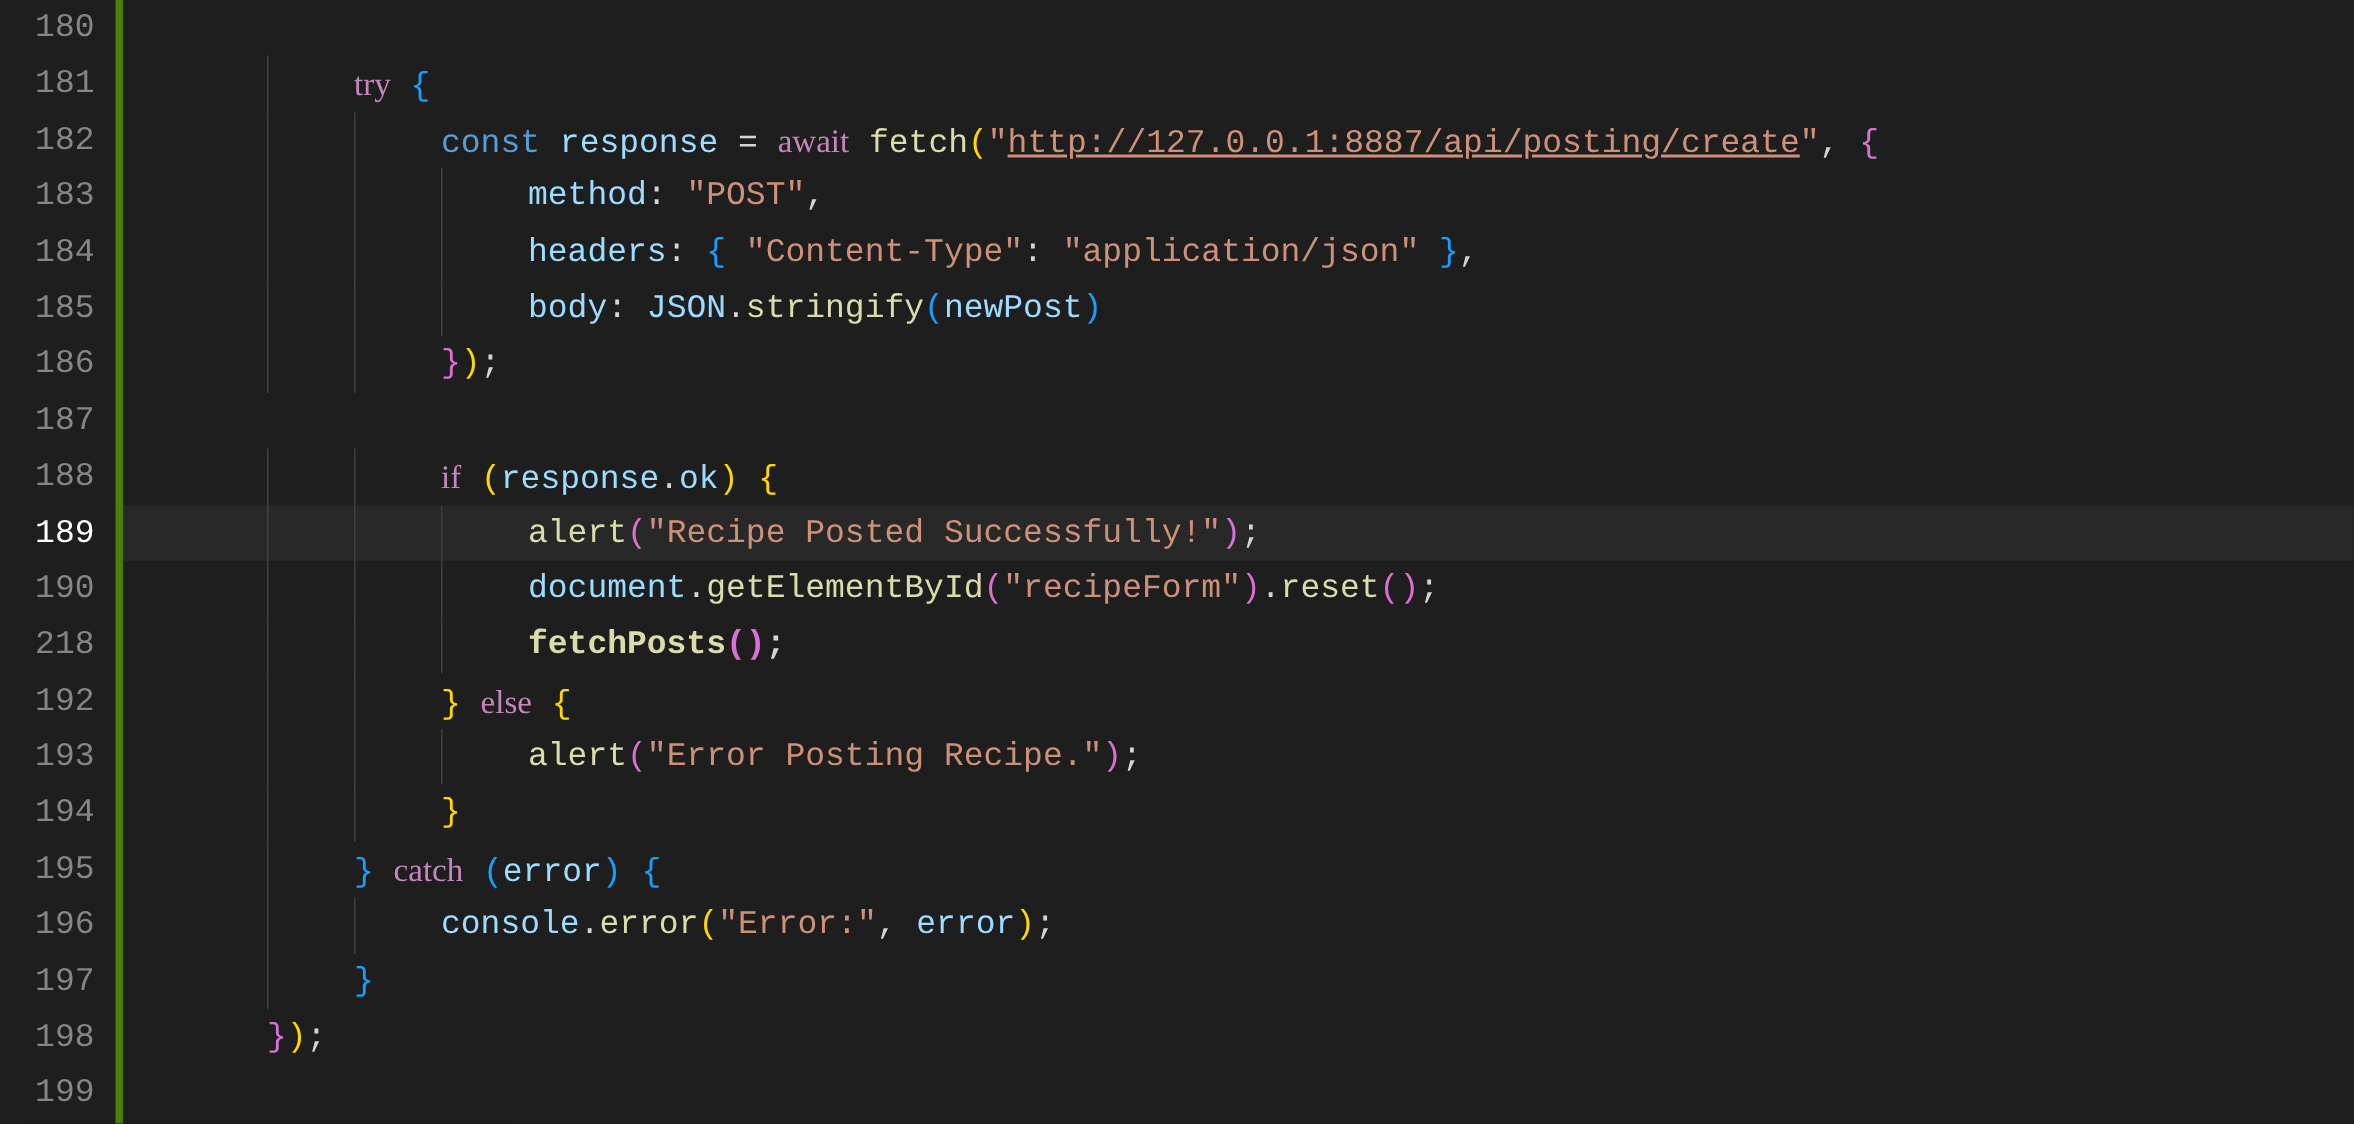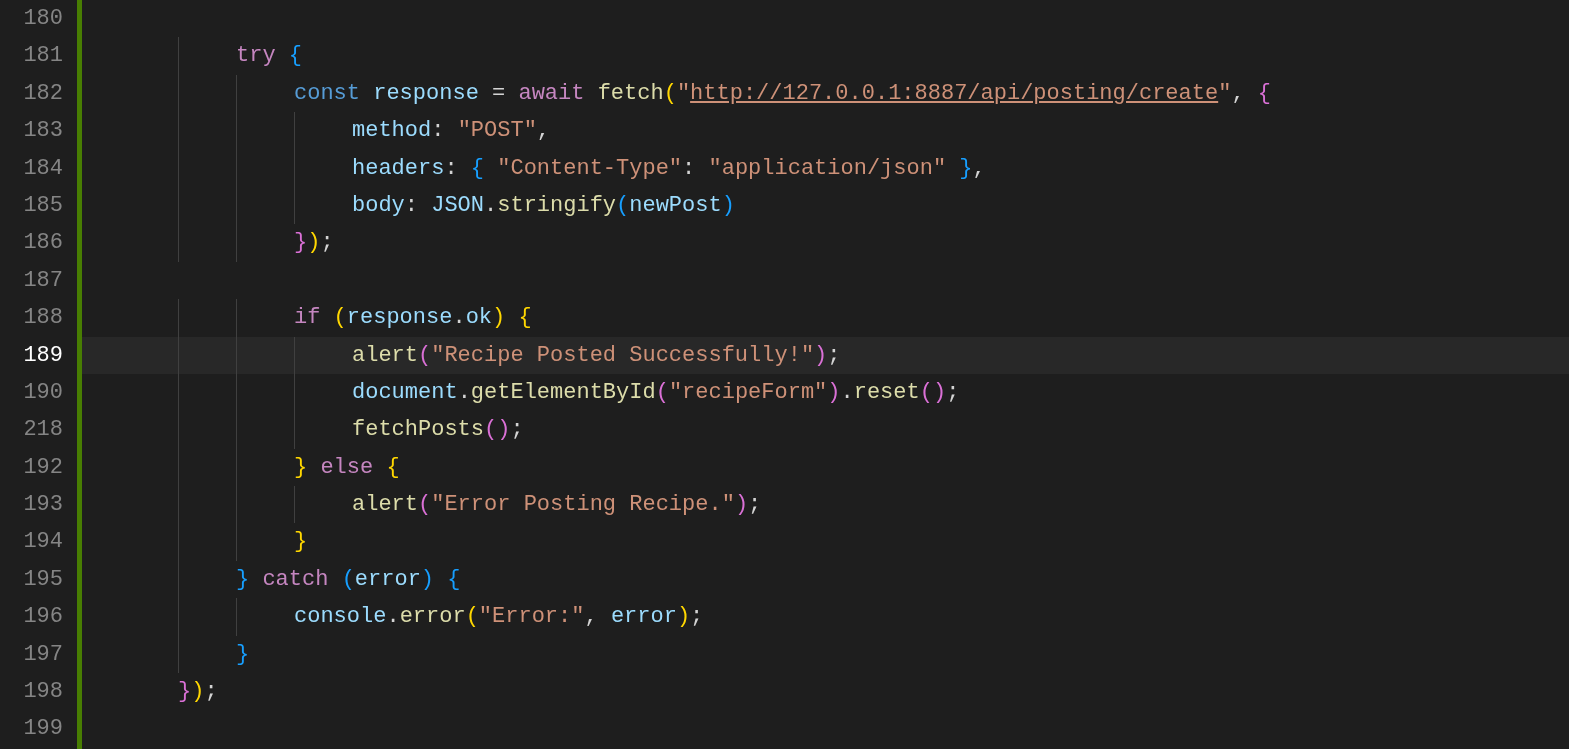--- a/index.html
+++ b/index.html
@@ -60,21 +60,21 @@
     bottom: 0;
     pointer-events: none;
   }
   .ig {
     position: absolute;
     top: 0;
     width: 1px;
     height: 100%;
     background: #404040;
   }
-  .tok-ctrl   { color: #c586c0; }
+  .tok-ctrl   { color: #c586c0; font-family: Liberation Serif, serif; }
   .tok-const  { color: #569cd6; }
   .tok-var    { color: #9cdcfe; }
   .tok-prop   { color: #9cdcfe; }
   .tok-func   { color: #dcdcaa; }
   .tok-str    { color: #ce9178; }
   .tok-brace0 { color: #ffd700; }
   .tok-brace1 { color: #da70d6; }
   .tok-brace2 { color: #179fff; }
   .tok-punct  { color: #d4d4d4; }
   .tok-op     { color: #d4d4d4; }
@@ -112,21 +112,21 @@
       <div class="line codeline"><div class="indent-guide"><div class="ig" style="left: 96px;"></div></div><span style="padding-left: 116px;"><span class="tok-ctrl">try</span><span> </span><span class="tok-brace2">{</span></span></div>
       <div class="line codeline"><div class="indent-guide"><div class="ig" style="left: 96px;"></div><div class="ig" style="left: 154px;"></div></div><span style="padding-left: 174px;"><span class="tok-const">const</span><span> </span><span class="tok-var">response</span><span> </span><span class="tok-op">=</span><span> </span><span class="tok-ctrl">await</span><span> </span><span class="tok-func">fetch</span><span class="tok-brace0">(</span><span class="tok-str">"</span><span class="tok-str underline">http://127.0.0.1:8887/api/posting/create</span><span class="tok-str">"</span><span class="tok-punct">,</span><span> </span><span class="tok-brace1">{</span></span></div>
       <div class="line codeline"><div class="indent-guide"><div class="ig" style="left: 96px;"></div><div class="ig" style="left: 154px;"></div><div class="ig" style="left: 212px;"></div></div><span style="padding-left: 232px;"><span class="tok-prop">method</span><span class="tok-punct">:</span><span> </span><span class="tok-str">"POST"</span><span class="tok-punct">,</span></span></div>
       <div class="line codeline"><div class="indent-guide"><div class="ig" style="left: 96px;"></div><div class="ig" style="left: 154px;"></div><div class="ig" style="left: 212px;"></div></div><span style="padding-left: 232px;"><span class="tok-prop">headers</span><span class="tok-punct">:</span><span> </span><span class="tok-brace2">{</span><span> </span><span class="tok-str">"Content-Type"</span><span class="tok-punct">:</span><span> </span><span class="tok-str">"application/json"</span><span> </span><span class="tok-brace2">}</span><span class="tok-punct">,</span></span></div>
       <div class="line codeline"><div class="indent-guide"><div class="ig" style="left: 96px;"></div><div class="ig" style="left: 154px;"></div><div class="ig" style="left: 212px;"></div></div><span style="padding-left: 232px;"><span class="tok-prop">body</span><span class="tok-punct">:</span><span> </span><span class="tok-var">JSON</span><span class="tok-punct">.</span><span class="tok-func">stringify</span><span class="tok-brace2">(</span><span class="tok-var">newPost</span><span class="tok-brace2">)</span></span></div>
       <div class="line codeline"><div class="indent-guide"><div class="ig" style="left: 96px;"></div><div class="ig" style="left: 154px;"></div></div><span style="padding-left: 174px;"><span class="tok-brace1">}</span><span class="tok-brace0">)</span><span class="tok-punct">;</span></span></div>
       <div class="line codeline"><div class="indent-guide"></div><span style="padding-left: 0px;"></span></div>
       <div class="line codeline"><div class="indent-guide"><div class="ig" style="left: 96px;"></div><div class="ig" style="left: 154px;"></div></div><span style="padding-left: 174px;"><span class="tok-ctrl">if</span><span> </span><span class="tok-brace0">(</span><span class="tok-var">response</span><span class="tok-punct">.</span><span class="tok-prop">ok</span><span class="tok-brace0">)</span><span> </span><span class="tok-brace0">{</span></span></div>
       <div class="line codeline current"><div class="indent-guide"><div class="ig" style="left: 96px;"></div><div class="ig" style="left: 154px;"></div><div class="ig" style="left: 212px;"></div></div><span style="padding-left: 232px;"><span class="tok-func">alert</span><span class="tok-brace1">(</span><span class="tok-str">"Recipe Posted Successfully!"</span><span class="tok-brace1">)</span><span class="tok-punct">;</span></span></div>
       <div class="line codeline"><div class="indent-guide"><div class="ig" style="left: 96px;"></div><div class="ig" style="left: 154px;"></div><div class="ig" style="left: 212px;"></div></div><span style="padding-left: 232px;"><span class="tok-var">document</span><span class="tok-punct">.</span><span class="tok-func">getElementById</span><span class="tok-brace1">(</span><span class="tok-str">"recipeForm"</span><span class="tok-brace1">)</span><span class="tok-punct">.</span><span class="tok-func">reset</span><span class="tok-brace1">(</span><span class="tok-brace1">)</span><span class="tok-punct">;</span></span></div>
-      <div class="line codeline"><div class="indent-guide"><div class="ig" style="left: 96px;"></div><div class="ig" style="left: 154px;"></div><div class="ig" style="left: 212px;"></div></div><span style="padding-left: 232px;"><span class="tok-func">fetchPosts</span><span class="tok-brace1">(</span><span class="tok-brace1">)</span><span class="tok-punct">;</span></span></div>
+      <div class="line codeline"><div class="indent-guide"><div class="ig" style="left: 96px;"></div><div class="ig" style="left: 154px;"></div><div class="ig" style="left: 212px;"></div></div><span style="padding-left: 232px; font-weight: bold;"><span class="tok-func">fetchPosts</span><span class="tok-brace1">(</span><span class="tok-brace1">)</span><span class="tok-punct">;</span></span></div>
       <div class="line codeline"><div class="indent-guide"><div class="ig" style="left: 96px;"></div><div class="ig" style="left: 154px;"></div></div><span style="padding-left: 174px; text-align: right;"><span class="tok-brace0">}</span><span> </span><span class="tok-ctrl">else</span><span> </span><span class="tok-brace0">{</span></span></div>
       <div class="line codeline"><div class="indent-guide"><div class="ig" style="left: 96px;"></div><div class="ig" style="left: 154px;"></div><div class="ig" style="left: 212px;"></div></div><span style="padding-left: 232px;"><span class="tok-func">alert</span><span class="tok-brace1">(</span><span class="tok-str">"Error Posting Recipe."</span><span class="tok-brace1">)</span><span class="tok-punct">;</span></span></div>
       <div class="line codeline"><div class="indent-guide"><div class="ig" style="left: 96px;"></div><div class="ig" style="left: 154px;"></div></div><span style="padding-left: 174px;"><span class="tok-brace0">}</span></span></div>
       <div class="line codeline"><div class="indent-guide"><div class="ig" style="left: 96px;"></div></div><span style="padding-left: 116px;"><span class="tok-brace2">}</span><span> </span><span class="tok-ctrl">catch</span><span> </span><span class="tok-brace2">(</span><span class="tok-var">error</span><span class="tok-brace2">)</span><span> </span><span class="tok-brace2">{</span></span></div>
       <div class="line codeline"><div class="indent-guide"><div class="ig" style="left: 96px;"></div><div class="ig" style="left: 154px;"></div></div><span style="padding-left: 174px;"><span class="tok-var">console</span><span class="tok-punct">.</span><span class="tok-func">error</span><span class="tok-brace0">(</span><span class="tok-str">"Error:"</span><span class="tok-punct">,</span><span> </span><span class="tok-var">error</span><span class="tok-brace0">)</span><span class="tok-punct">;</span></span></div>
       <div class="line codeline"><div class="indent-guide"><div class="ig" style="left: 96px;"></div></div><span style="padding-left: 116px;"><span class="tok-brace2">}</span></span></div>
       <div class="line codeline"><div class="indent-guide"></div><span style="padding-left: 58px;"><span class="tok-brace1">}</span><span class="tok-brace0">)</span><span class="tok-punct">;</span></span></div>
       <div class="line codeline"><div class="indent-guide"></div><span style="padding-left: 0px;"></span></div>
     </div>
 </div>

